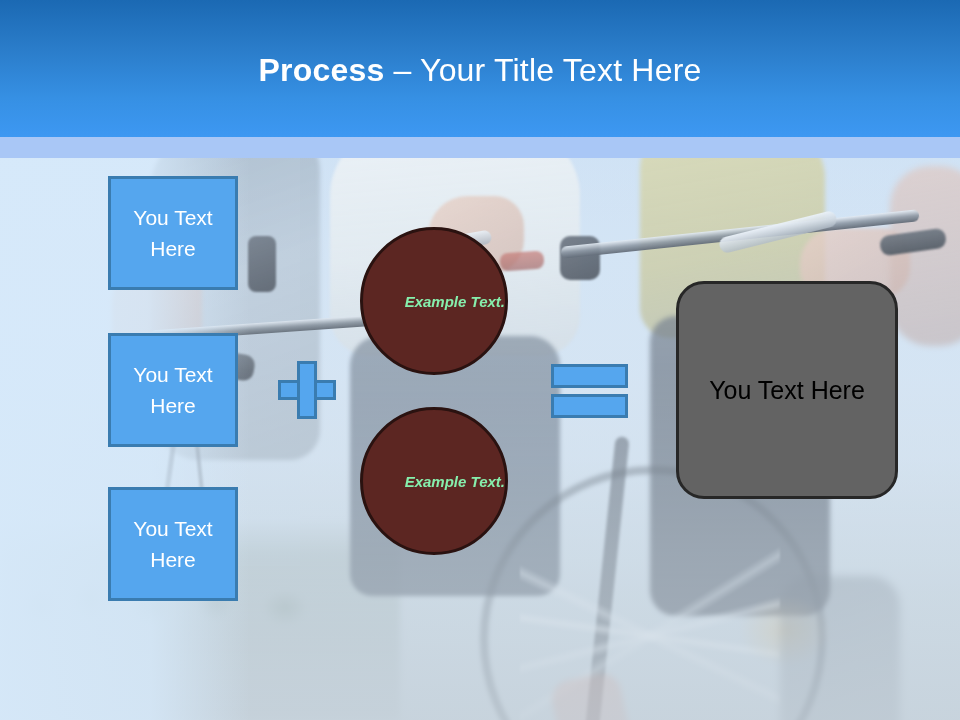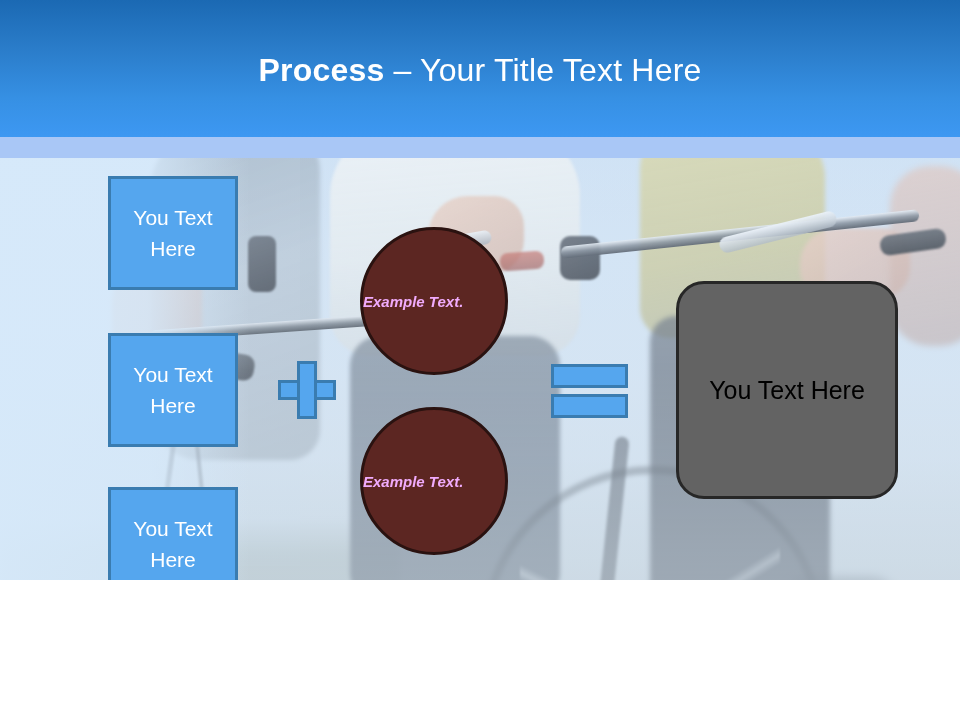--- a/index.html
+++ b/index.html
@@ -3,21 +3,21 @@
 <meta charset="utf-8">
 <style>
   html, body {
     margin: 0;
     padding: 0;
     background: #ffffff;
   }
   #slide {
     position: relative;
     width: 960px;
-    height: 580px;
+    height: 720px;
     overflow: hidden;
     font-family: "Liberation Sans", sans-serif;
     background: #d9e8f7;
     text-decoration: underline;
   }
 
   
   .bg-photo {
     position: absolute;
     left: 0; top: 136px;
@@ -291,22 +291,22 @@
 
   .circle {
     position: absolute;
     width: 148px; height: 148px;
     border-radius: 50%;
     background: #5c2622;
     border: 3px solid #2a1210;
     box-sizing: border-box;
     display: flex;
     align-items: center;
-    justify-content: flex-start;
-    color: #f0abfc;
+    justify-content: flex-end;
+    color: #86efac;
     font-size: 15px;
     line-height: 23px;
     font-weight: bold;
     font-style: italic;
     text-align: center;
   }
   #circle1 { left: 360px; top: 227px; }
   #circle2 { left: 360px; top: 407px; }
 
   

